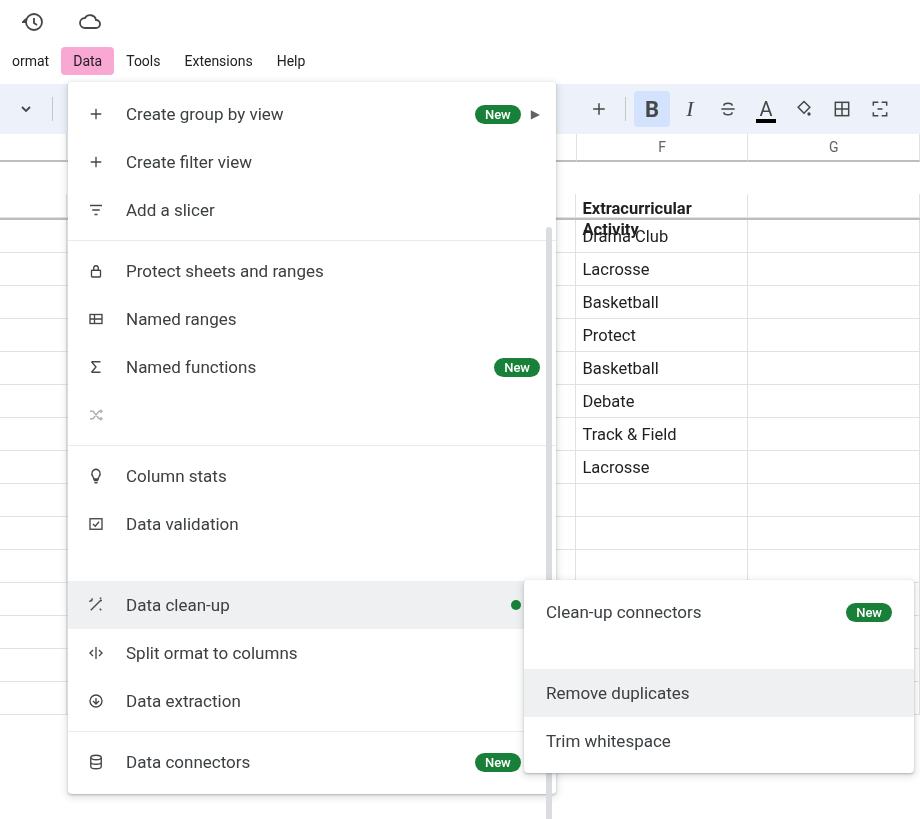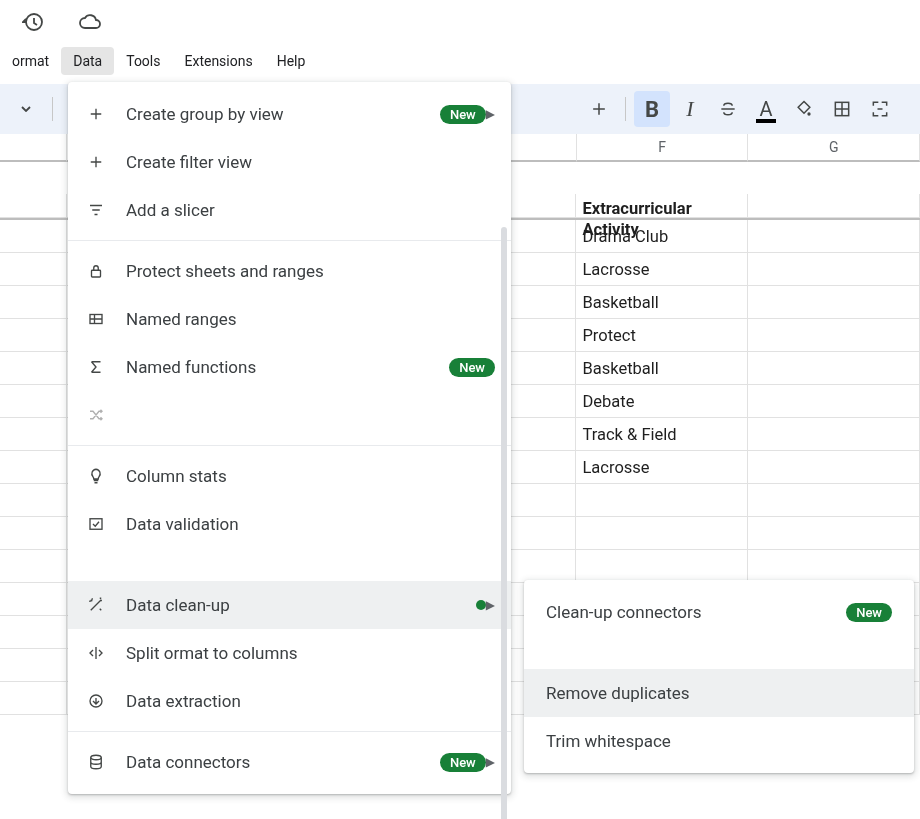--- a/index.html
+++ b/index.html
@@ -3,49 +3,49 @@
 <meta charset="utf-8">
 <style>
 * { box-sizing: border-box; margin: 0; padding: 0; }
 body { font-family: "Google Sans", Roboto, Arial, sans-serif; font-size: 14px; color: #3c4043; background: #fff; overflow: hidden; width: 920px; height: 819px; position: relative; }
 
 .top-icons { display: flex; gap: 32px; padding: 10px 22px; align-items: center; }
 .top-icons svg { width: 24px; height: 24px; }
 
 .menubar { display: flex; gap: 0; padding: 0 0 8px 0; border-bottom: 1px solid transparent; }
 .menubar-item { padding: 6px 12px; font-size: 14px; color: #202124; cursor: pointer; border-radius: 4px; }
-.menubar-item.active { background: #e5e5e5; }
+.menubar-item.active { background: #f9a8d4; }
 
 .toolbar { display: flex; align-items: center; gap: 2px; padding: 6px 8px; background: #edf2fa; border-radius: 0; height: 50px; }
 .toolbar-btn { width: 36px; height: 36px; display: flex; align-items: center; justify-content: center; border-radius: 4px; cursor: pointer; color: #444746; font-size: 18px; }
 .toolbar-btn.active { background: #d3e3fd; }
 .toolbar-sep { width: 1px; height: 24px; background: #c7c7c7; margin: 0 6px; }
 .toolbar-dd { display: flex; align-items: center; gap: 4px; padding: 0 4px; }
 
 .sheet-area { position: relative; }
 .col-headers { display: flex; height: 28px; background: #fff; }
 .col-header { border-right: 1px solid #e1e1e1; border-bottom: 2px solid #bdbdbd; display: flex; align-items: center; justify-content: center; font-size: 14px; color: #5f6368; }
 .col-a { width: 70px; }
 .col-ef { width: 180px; }
 .col-g { width: 180px; }
 
 .data-rows { }
 .data-row { display: flex; height: 33px; }
 .data-row.header-row { height: 58px; border-bottom: 2px solid #bdbdbd; }
 .cell { border-right: 1px solid #e1e1e1; border-bottom: 1px solid #e1e1e1; padding: 4px 6px; display: flex; align-items: center; font-size: 16.5px; color: #1f1f1f; }
 .header-row .cell { font-weight: 700; align-items: flex-start; line-height: 1.3; margin-top: 32px; }
 
-.dropdown { position: absolute; top: 82px; left: 68px; width: 443px; background: #fff; border-radius: 4px; box-shadow: 0 2px 6px 2px rgba(60,64,67,.15), 0 1px 2px rgba(60,64,67,.3); padding: 8px 0; z-index: 20; }
+.dropdown { position: absolute; top: 82px; left: 68px; width: 488px; background: #fff; border-radius: 4px; box-shadow: 0 2px 6px 2px rgba(60,64,67,.15), 0 1px 2px rgba(60,64,67,.3); padding: 8px 0; z-index: 20; }
 .dropdown-scroll { position: absolute; right: 4px; top: 145px; width: 6px; height: 640px; background: #dadce0; border-radius: 3px; }
 .menu-item { display: flex; align-items: center; padding: 10px 16px; gap: 18px; cursor: pointer; font-size: 17px; color: #3c4043; min-height: 48px; }
 .menu-item.disabled { color: #b0b0b0; }
 .menu-item.highlight { background: #eef0f1; margin-top: 33px; }
 .menu-item .mi-icon { width: 24px; height: 24px; display: flex; align-items: center; justify-content: center; flex-shrink: 0; }
 .menu-item .mi-label { flex: 1; }
-.menu-item .mi-right { display: flex; align-items: center; gap: 0; }
+.menu-item .mi-right { display: flex; align-items: center; gap: 10px; }
 .menu-sep { height: 1px; background: #e8eaed; margin: 6px 0; }
 .badge-new { background: #188038; color: #fff; font-size: 13px; font-weight: 500; padding: 2px 10px; border-radius: 12px; }
 .submenu-arrow { color: #5f6368; font-size: 12px; }
 .green-dot { width: 10px; height: 10px; background: #188038; border-radius: 50%; }
 
 .submenu { position: absolute; top: 580px; left: 524px; width: 390px; background: #fff; border-radius: 4px; box-shadow: 0 2px 6px 2px rgba(60,64,67,.15), 0 1px 2px rgba(60,64,67,.3); padding: 8px 0; z-index: 30; }
 .submenu .menu-item { padding: 10px 22px; }
 
 .ic { stroke: #444746; stroke-width: 1.8; fill: none; }
 </style>

